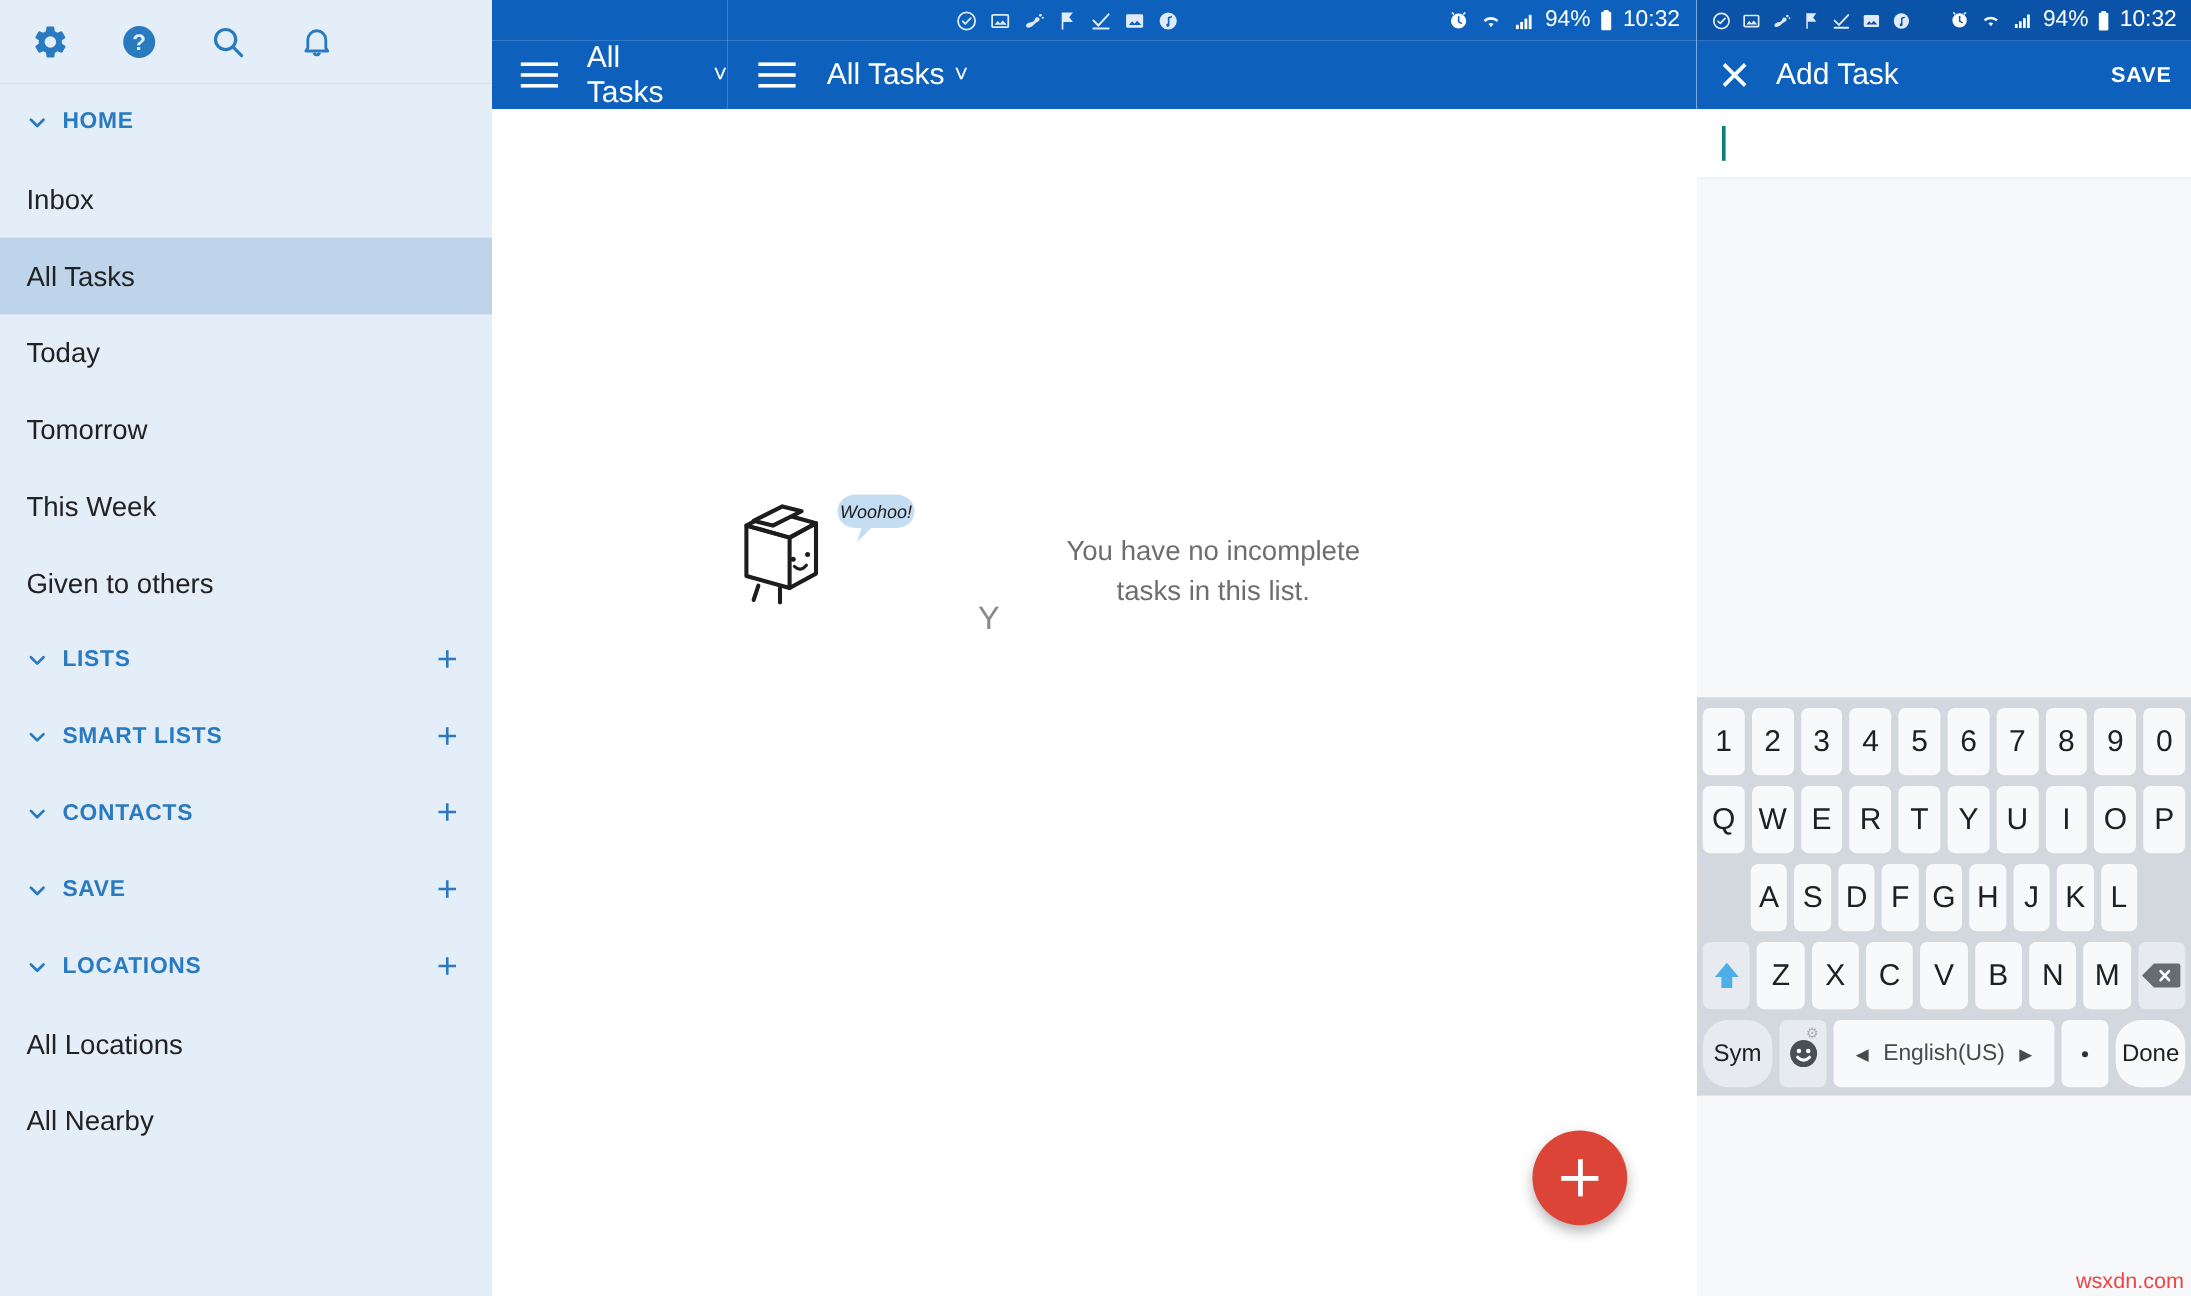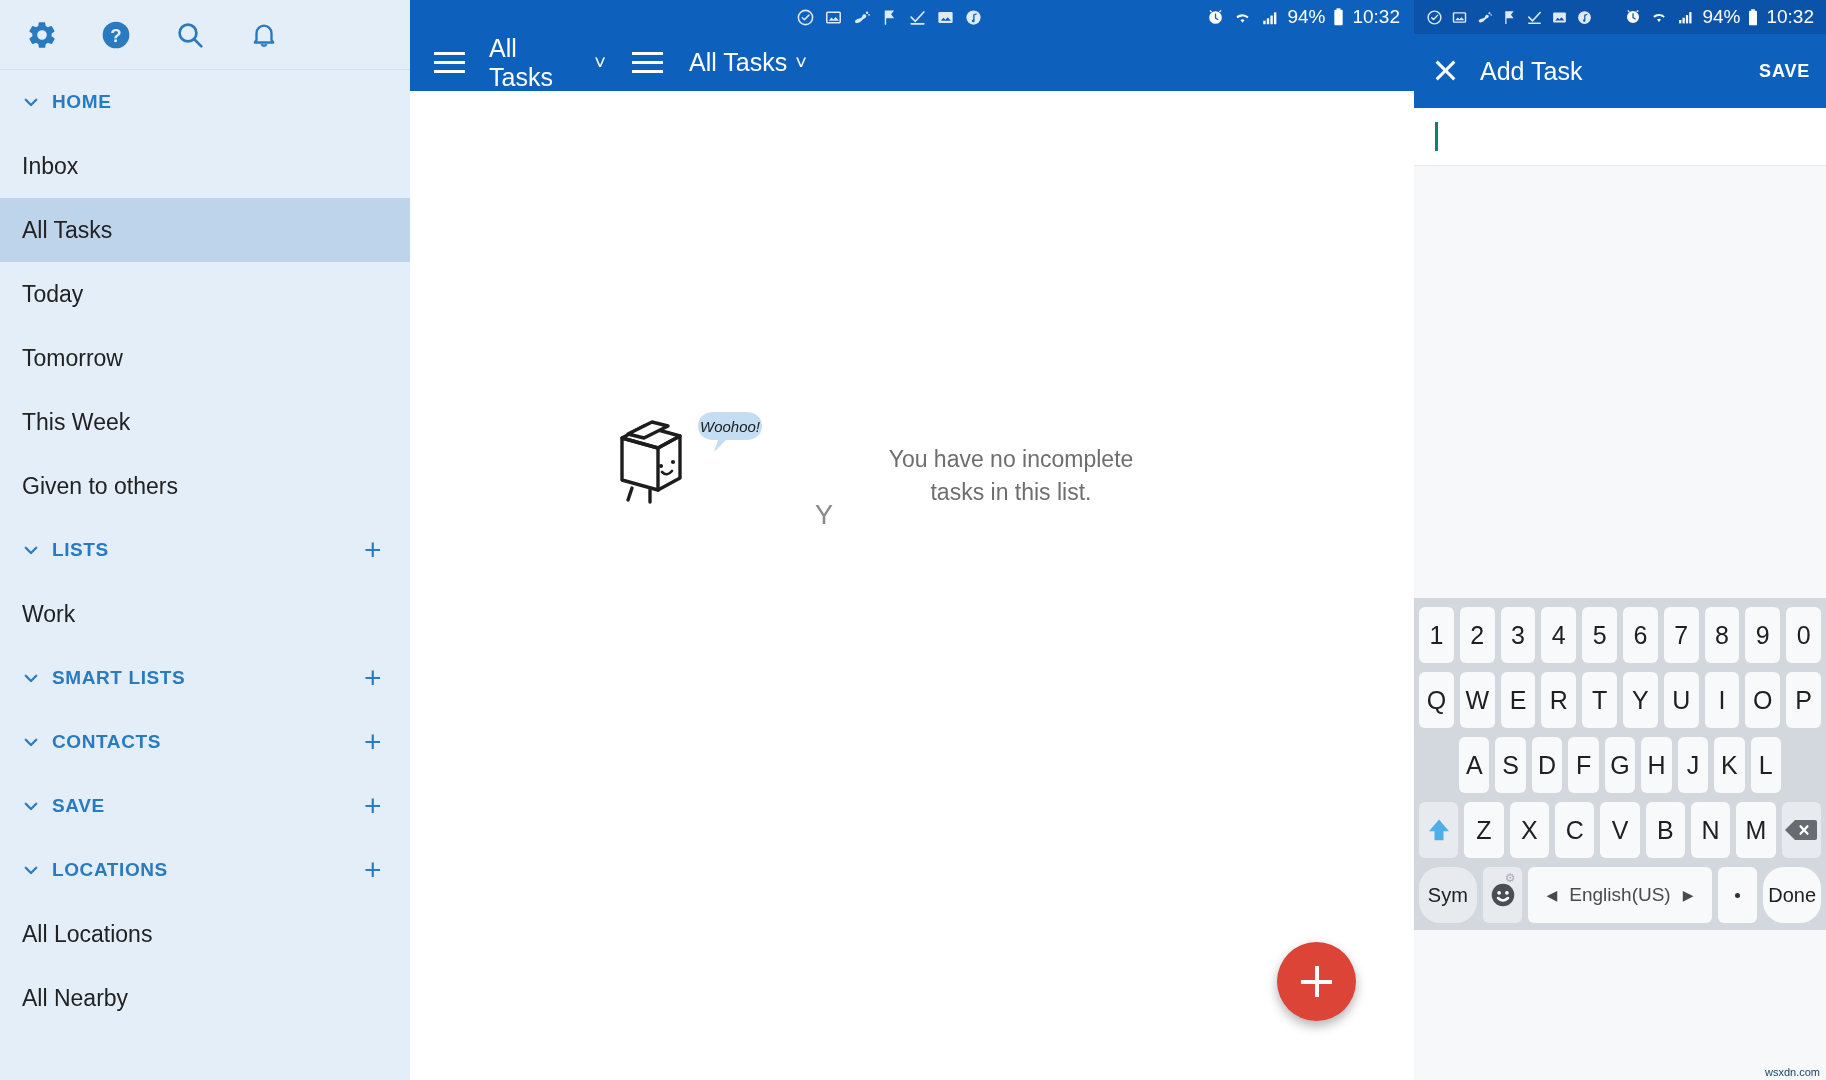--- a/index.html
+++ b/index.html
@@ -143,21 +143,21 @@
     flex: 0 0 412px;
     background: #f7f8fa;
     overflow: hidden;
   }
   .rp-statusbar {
     height: 34px; background: #0a53a8;
     display: flex; align-items: center; padding: 0 12px; color: #ffffff;
   }
   .rp-sb-left { display: flex; align-items: center; gap: 8px; }
   .rp-appbar {
-    height: 74px; background: #0d61bd;
+    height: 57px; background: #0d61bd;
     display: flex; align-items: center; padding: 0 16px;
     color: #ffffff;
   }
   .close-x { width: 30px; height: 30px; position: relative; cursor: pointer; }
   .close-x i { position: absolute; left: 3px; top: 13px; width: 25px; height: 3px; background: #fff; }
   .close-x i:first-child { transform: rotate(45deg); }
   .close-x i:last-child { transform: rotate(-45deg); }
   .rp-title { font-size: 25px; margin-left: 20px; }
   .rp-save { margin-left: auto; font-size: 18px; font-weight: bold; letter-spacing: .8px; cursor: pointer; }
 
@@ -187,21 +187,21 @@
   .key.fn { background: #e7eaee; }
   .key.wide { flex: 1.45 1 0; border-radius: 21px; }
   .key.space { flex: 4.6 1 0; font-size: 19px; color: #4a4a4a; }
   .key.smalltxt { font-size: 20px; }
   .key .minigear { position: absolute; top: 4px; right: 7px; font-size: 12px; color: #a9aeb4; }
   .key .dot { width: 5px; height: 5px; border-radius: 50%; background: #303030; }
   .key .arrow-l, .key .arrow-r { font-size: 14px; color: #4a4a4a; }
   .kb-space-inner { display: flex; align-items: center; gap: 12px; }
   .watermark {
     position: absolute; right: 6px; bottom: 2px;
-    font-size: 11px; color: #0c4a6e;
+    font-size: 18px; color: #ef4444;
   }
 </style>
 </head>
 <body>
 
 <div id="root">
 
   <div class="sidebar">
 
     <div class="sidebar-toolbar">
@@ -258,23 +258,20 @@
           <span>Given to others</span>
         </div>
         <div class="side-section">
           <span class="chev">
             <svg width="18" height="18" viewBox="0 0 24 24" fill="none" stroke="#2a7ac0" stroke-width="3" stroke-linecap="round" stroke-linejoin="round">
               <path d="M5 9l7 7 7-7"></path>
             </svg>
           </span>
           <span>LISTS</span>
           <span class="plus">+</span>
-        </div>
-        <div class="side-item">
-          <span>Work</span>
         </div>
         <div class="side-section">
           <span class="chev">
             <svg width="18" height="18" viewBox="0 0 24 24" fill="none" stroke="#2a7ac0" stroke-width="3" stroke-linecap="round" stroke-linejoin="round">
               <path d="M5 9l7 7 7-7"></path>
             </svg>
           </span>
           <span>SMART LISTS</span>
           <span class="plus">+</span>
         </div>

